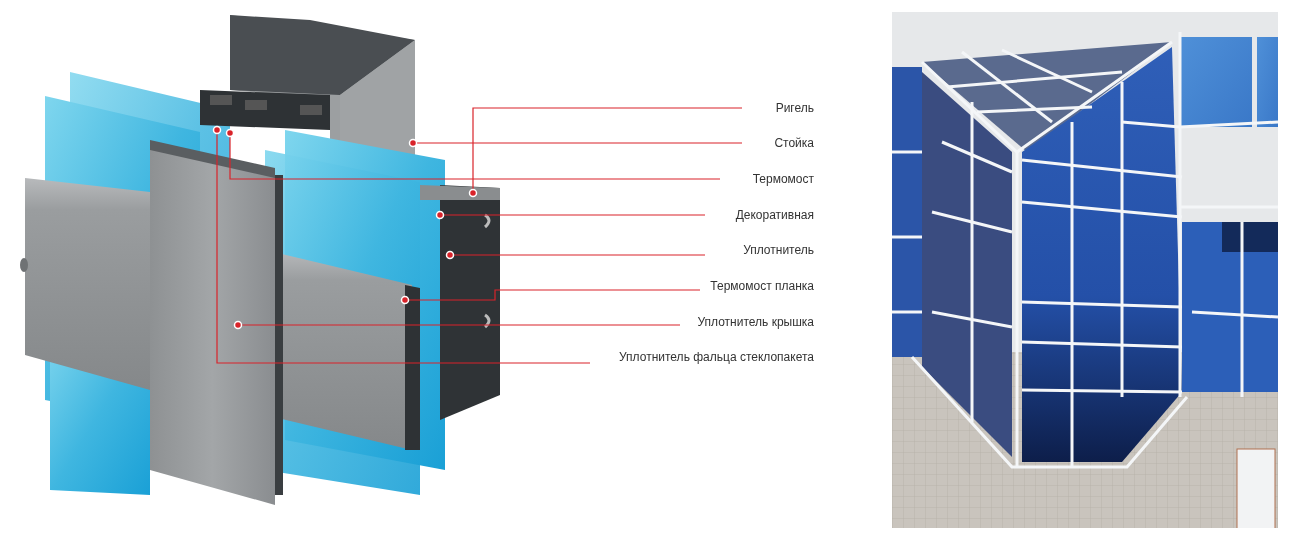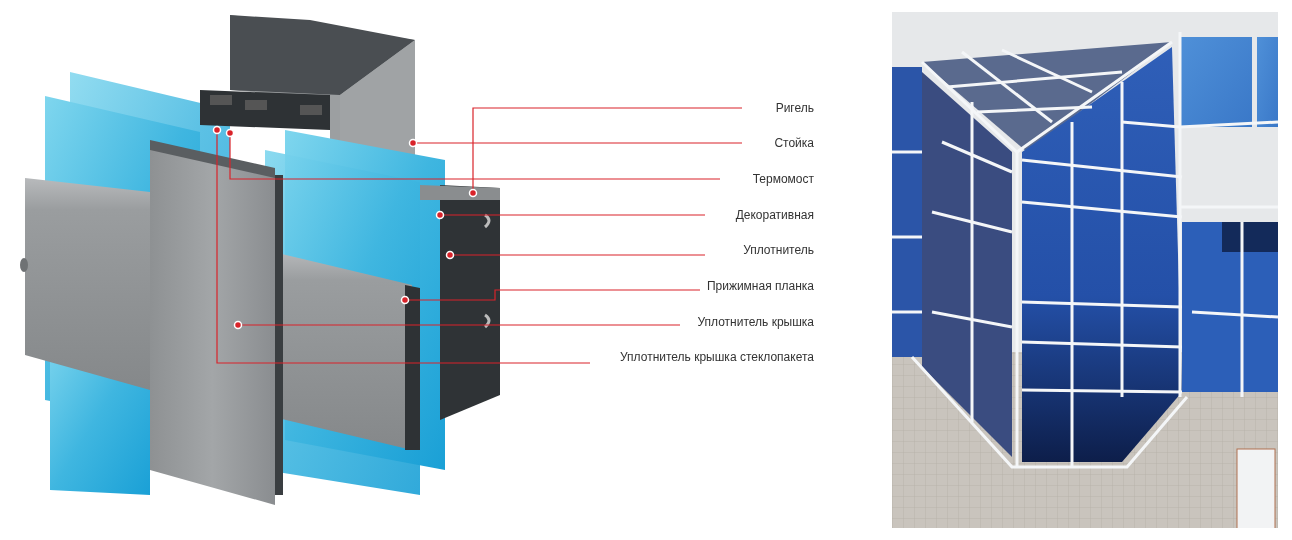--- a/index.html
+++ b/index.html
@@ -100,23 +100,23 @@
       </g>
     </g>
   </svg>
 
   <div class="labels">
     <div class="label" style="top:108px">Ригель</div>
     <div class="label" style="top:143px">Стойка</div>
     <div class="label" style="top:179px">Термомост</div>
     <div class="label" style="top:215px">Декоративная</div>
     <div class="label" style="top:250px">Уплотнитель</div>
-    <div class="label" style="top:286px">Прижимная планка</div>
+    <div class="label" style="top:286px">Термомост планка</div>
     <div class="label" style="top:322px">Уплотнитель крышка</div>
-    <div class="label" style="top:357px">Уплотнитель крышка стеклопакета</div>
+    <div class="label" style="top:357px">Уплотнитель фальца стеклопакета</div>
   </div>
 </div>
 
 <div class="photo">
   <svg width="386" height="516" viewBox="0 0 386 516">
     <defs>
       <linearGradient id="sky" x1="0" y1="0" x2="0" y2="1">
         <stop offset="0" stop-color="#2f5fb8"></stop>
         <stop offset="0.6" stop-color="#2450a8"></stop>
         <stop offset="1" stop-color="#0d1e4a"></stop>

